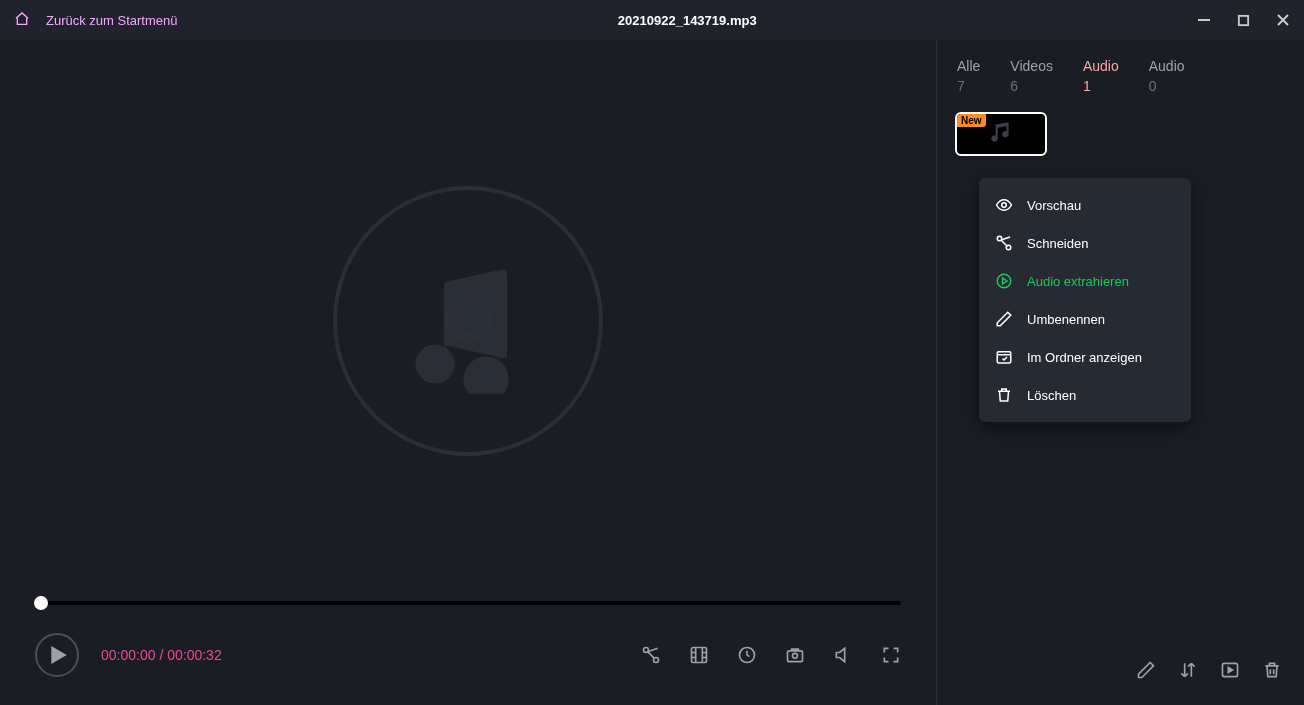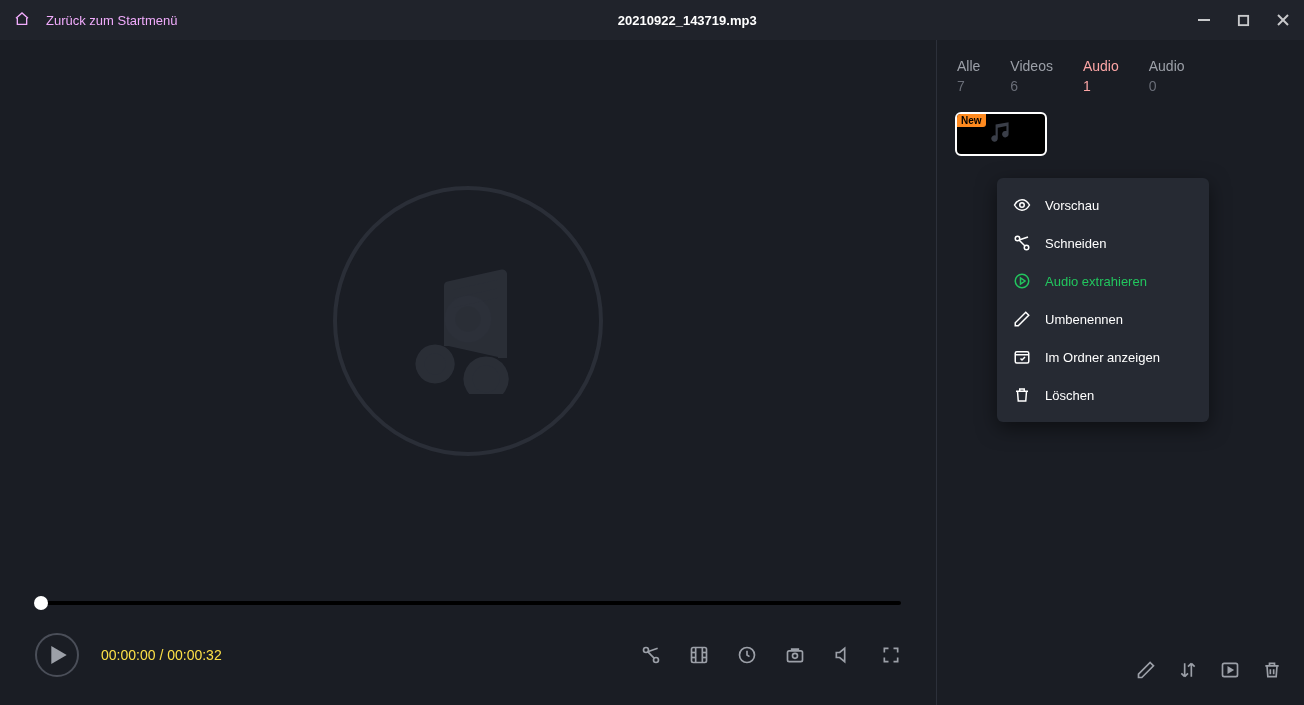--- a/index.html
+++ b/index.html
@@ -15,33 +15,33 @@
 .art-area { flex:1; display:flex; align-items:center; justify-content:center; }
 .art-disc { width:270px; height:270px; border-radius:50%; border:4px solid #2a2e37; display:flex; align-items:center; justify-content:center; position:relative; }
 .art-disc .note-ico { color:#2c3039; }
 .seek { padding:0 35px; }
 .seek-track { height:4px; background:#000; position:relative; border-radius:2px; }
 .seek-thumb { width:14px; height:14px; background:#fff; border-radius:50%; position:absolute; left:0; top:50%; transform:translate(-1px,-50%); }
 .controls { height:100px; display:flex; align-items:center; justify-content:space-between; padding:0 35px; }
 .ctrl-left { display:flex; align-items:center; gap:22px; }
 .play-btn { width:44px; height:44px; border-radius:50%; border:2px solid #4a4e58; display:flex; align-items:center; justify-content:center; cursor:pointer; }
 .play-btn svg { margin-left:3px; }
-.time { font-size:14px; color:#fde047; font-weight:500; }
+.time { font-size:14px; color:#ec4899; font-weight:500; }
 .ctrl-right { display:flex; gap:28px; }
 .tool-ico { cursor:pointer; color:#9ca0a8; display:flex; align-items:center; }
 .sidebar { width:368px; border-left:1px solid #2c303a; display:flex; flex-direction:column; position:relative; }
 .tabs { display:flex; padding:18px 20px 8px; gap:30px; }
 .tab { cursor:pointer; }
 .tab-label { font-size:14px; color:#9ca0a8; }
 .tab-count { font-size:14px; color:#6a6e78; margin-top:4px; }
 .tab.active .tab-label, .tab.active .tab-count { color:#fca5a5; }
 .thumb-row { padding:10px 18px; display:flex; }
 .thumb { width:92px; height:44px; background:#000; border:2px solid #fff; border-radius:6px; position:relative; display:flex; align-items:center; justify-content:center; }
 .thumb .badge { position:absolute; top:0; left:0; background:#ff8a1f; color:#000; font-size:10px; font-weight:700; padding:1px 4px; border-top-left-radius:4px; border-bottom-right-radius:3px; }
-.ctx-menu { position:absolute; top:138px; left:60px; width:212px; background:#262a33; border-radius:6px; padding:8px 0; box-shadow:0 6px 20px rgba(0,0,0,.5); z-index:10; }
+.ctx-menu { position:absolute; top:138px; left:42px; width:212px; background:#262a33; border-radius:6px; padding:8px 0; box-shadow:0 6px 20px rgba(0,0,0,.5); z-index:10; }
 .ctx-item { height:38px; display:flex; align-items:center; gap:14px; padding:0 16px; font-size:13px; color:#fff; cursor:pointer; }
 .ctx-item.disabled { color:#22c55e; cursor:default; }
 .ctx-item svg { flex-shrink:0; }
 .sidebar-footer { position:absolute; bottom:0; right:0; left:0; height:70px; display:flex; align-items:center; justify-content:flex-end; gap:22px; padding-right:22px; }
 </style>
 </head>
 <body>
 
 <div class="titlebar">
   <div class="tb-left">

